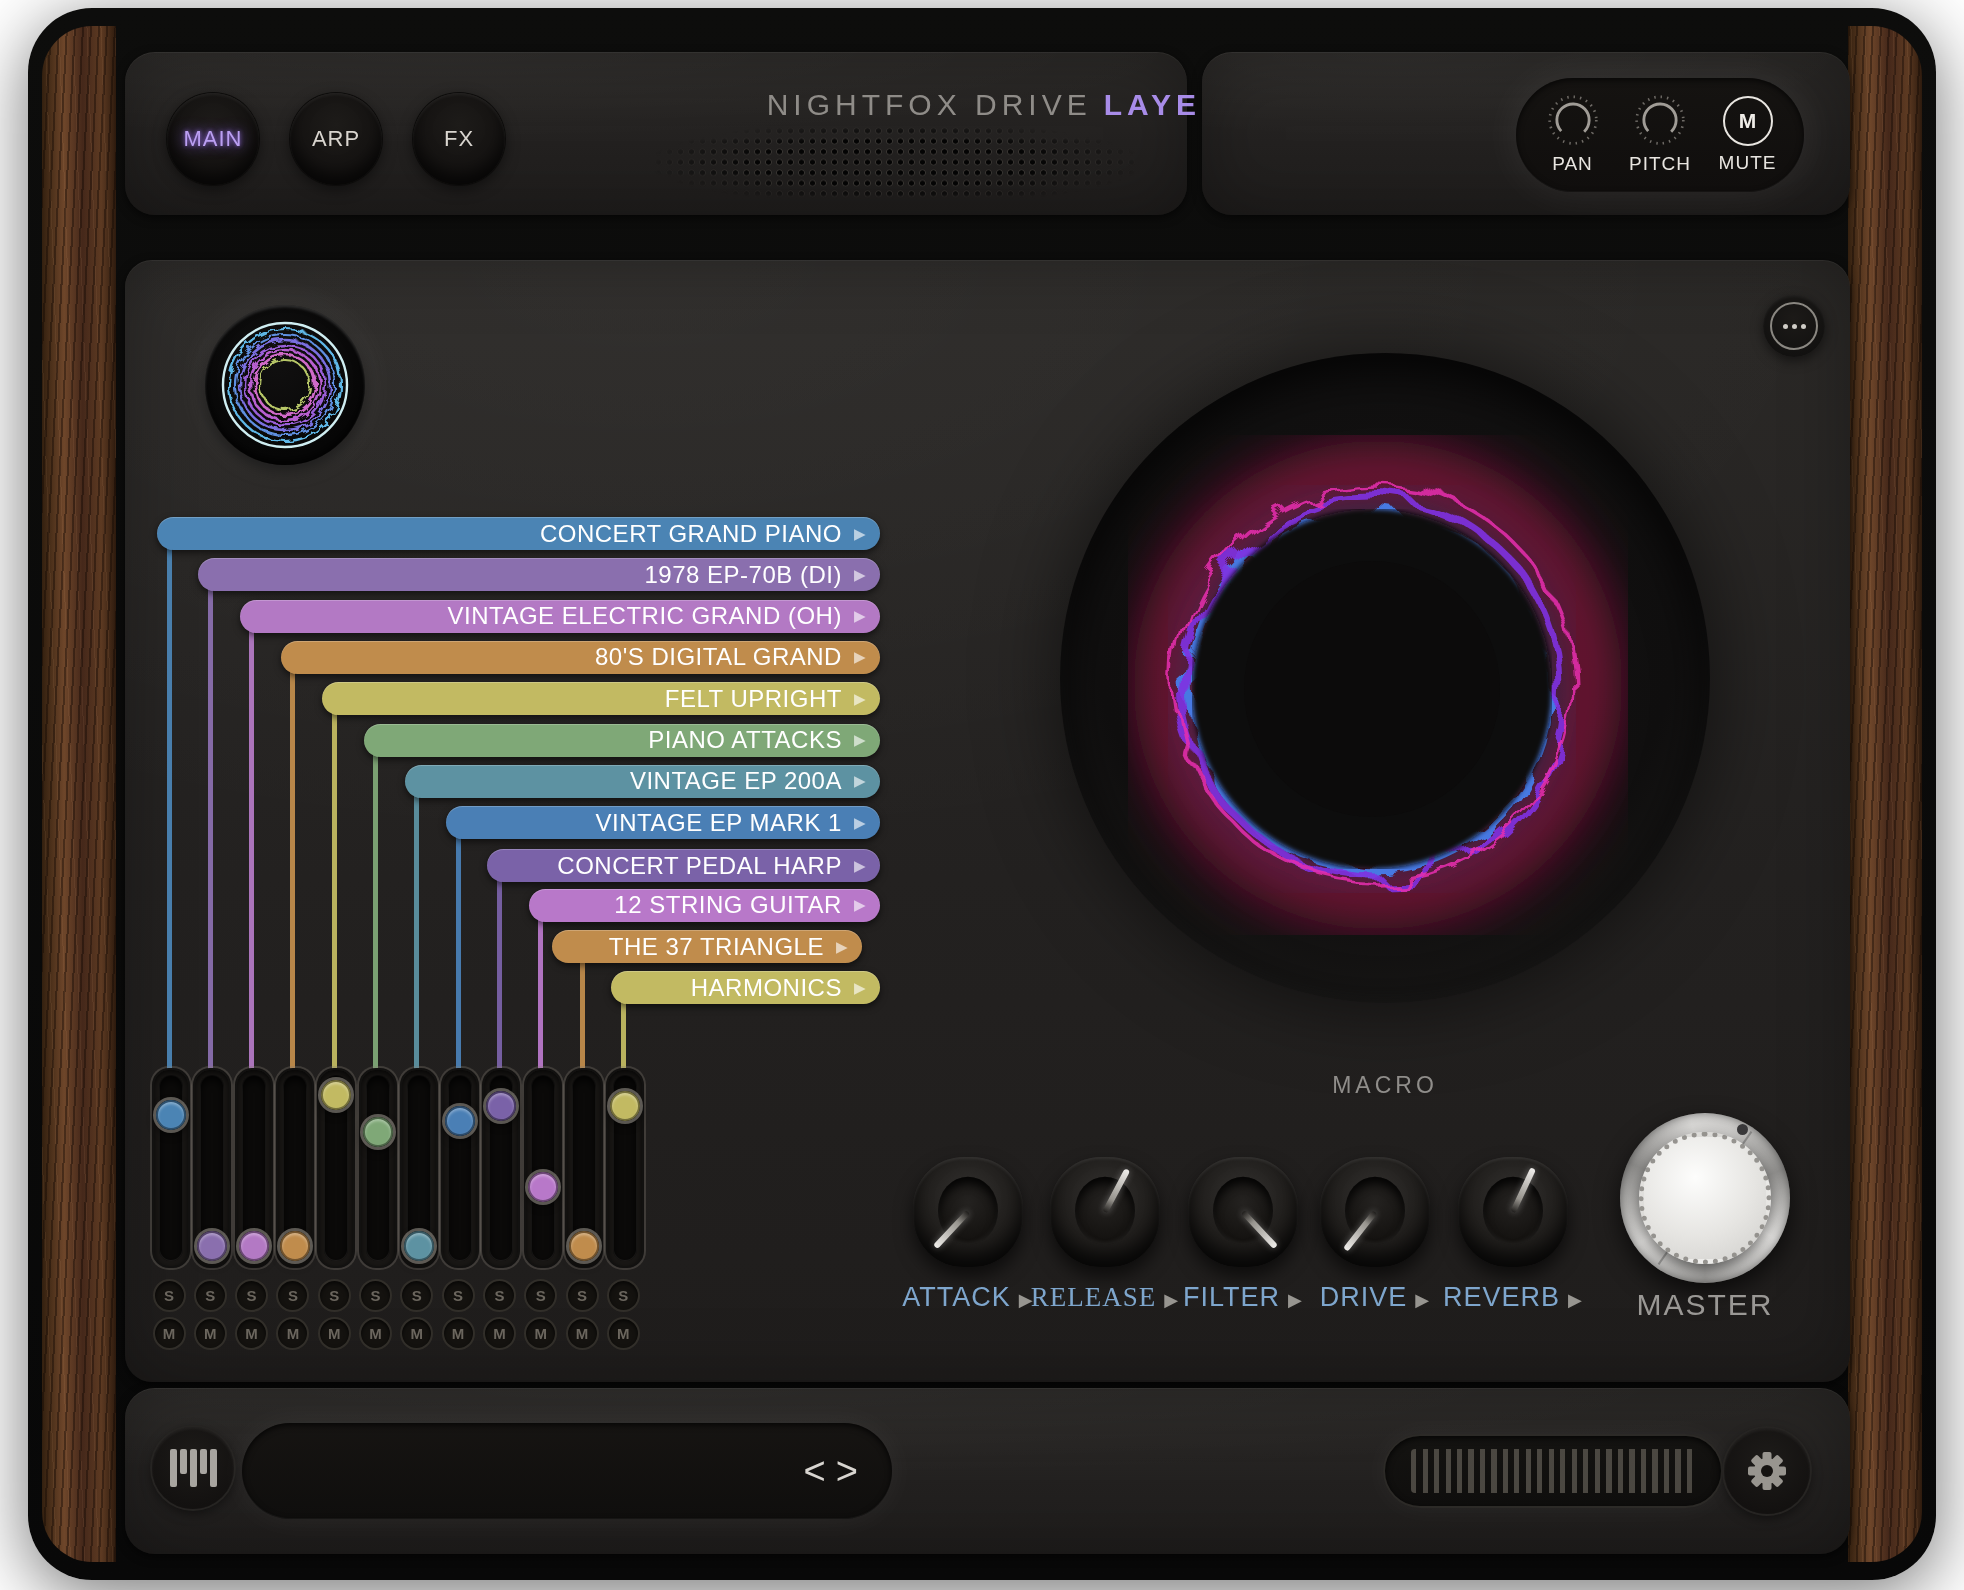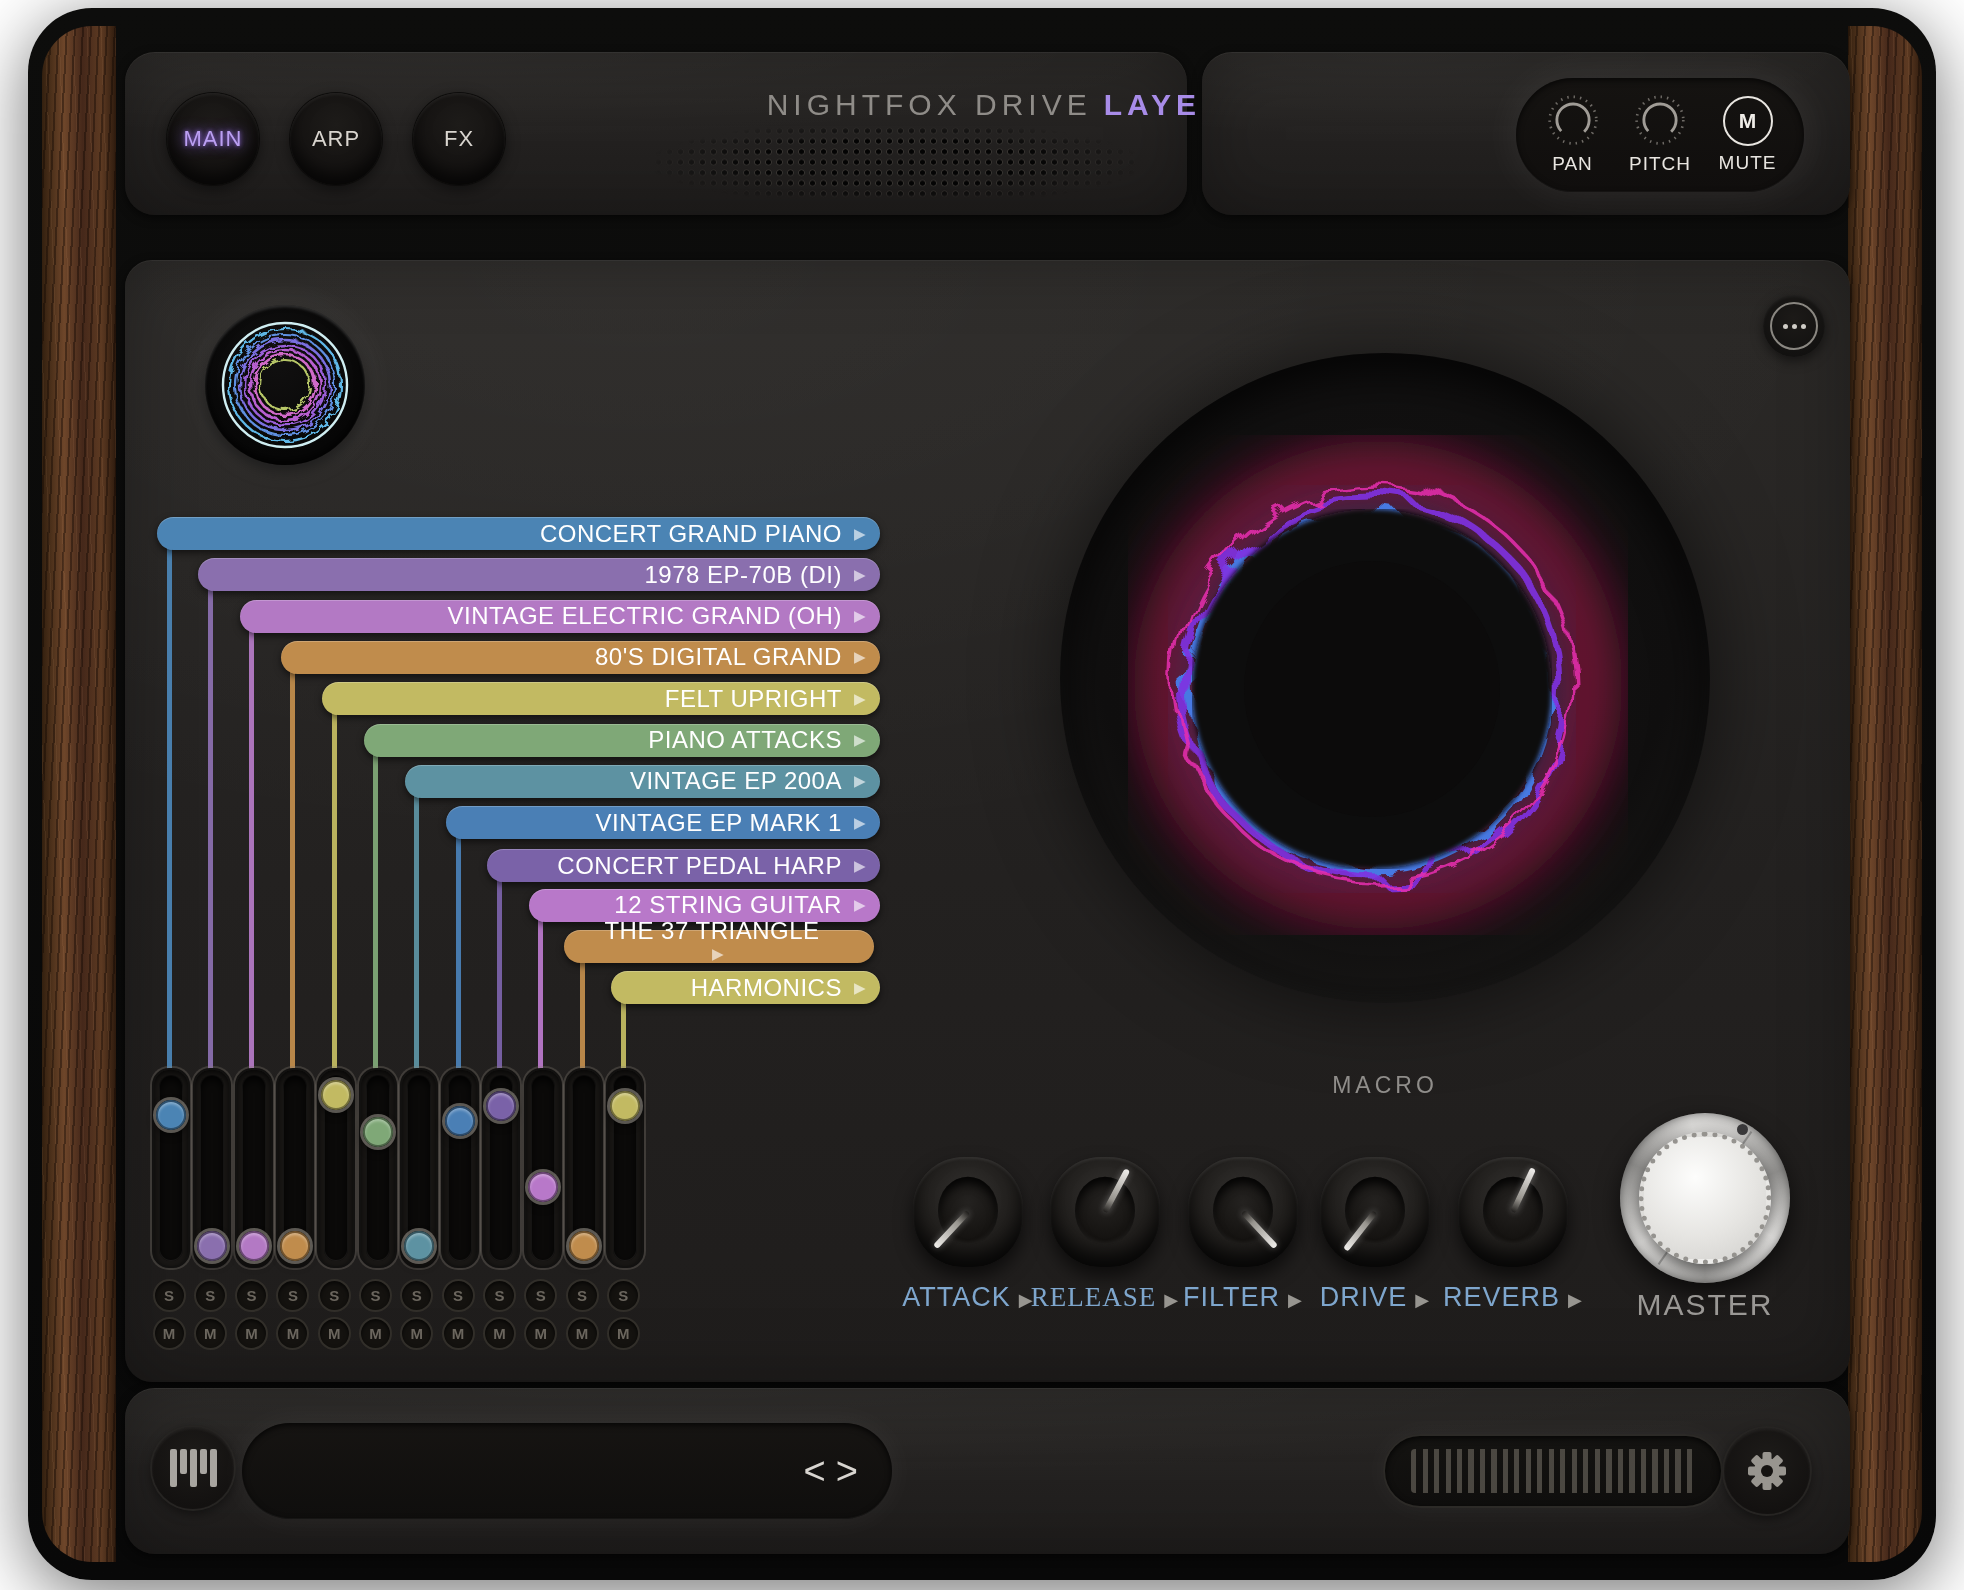--- a/index.html
+++ b/index.html
@@ -319,21 +319,21 @@
         <div class="layer-bar" style="left: 403.7px; top: 628.7px; width: 351.3px; background: linear-gradient(rgb(184, 120, 201), rgb(184, 120, 201));">
           <span>12 STRING GUITAR</span>
           <span class="arrow">▶</span>
         </div>
         <div class="track" style="left: 398.7px; top: 808px; height: 196px;">
           <div class="thumb" style="top: 101.72px; background: radial-gradient(circle at 42% 35%, rgb(184, 120, 201), rgb(184, 120, 201));"></div>
         </div>
         <div class="sm-btn" style="left: 399.2px; top: 1018.5px;">S</div>
         <div class="sm-btn" style="left: 399.2px; top: 1056.5px;">M</div>
         <div class="stem" style="left: 454.5px; top: 695px; height: 123px; background: rgb(192, 140, 76);"></div>
-        <div class="layer-bar" style="left: 439px; top: 670px; width: 310px; background: linear-gradient(rgb(192, 140, 76), rgb(192, 140, 76)); flex-direction: column;">
+        <div class="layer-bar" style="left: 427px; top: 670px; width: 310px; background: linear-gradient(rgb(192, 140, 76), rgb(192, 140, 76));">
           <span>THE 37 TRIANGLE</span>
           <span class="arrow">▶</span>
         </div>
         <div class="track" style="left: 440px; top: 808px; height: 196px;">
           <div class="thumb" style="top: 161px; background: radial-gradient(circle at 42% 35%, rgb(192, 140, 76), rgb(192, 140, 76));"></div>
         </div>
         <div class="sm-btn" style="left: 440.5px; top: 1018.5px;">S</div>
         <div class="sm-btn" style="left: 440.5px; top: 1056.5px;">M</div>
         <div class="stem" style="left: 495.8px; top: 736.3px; height: 81.7px; background: rgb(194, 186, 98);"></div>
         <div class="layer-bar" style="left: 486.3px; top: 711.3px; width: 268.7px; background: linear-gradient(rgb(194, 186, 98), rgb(194, 186, 98));">

